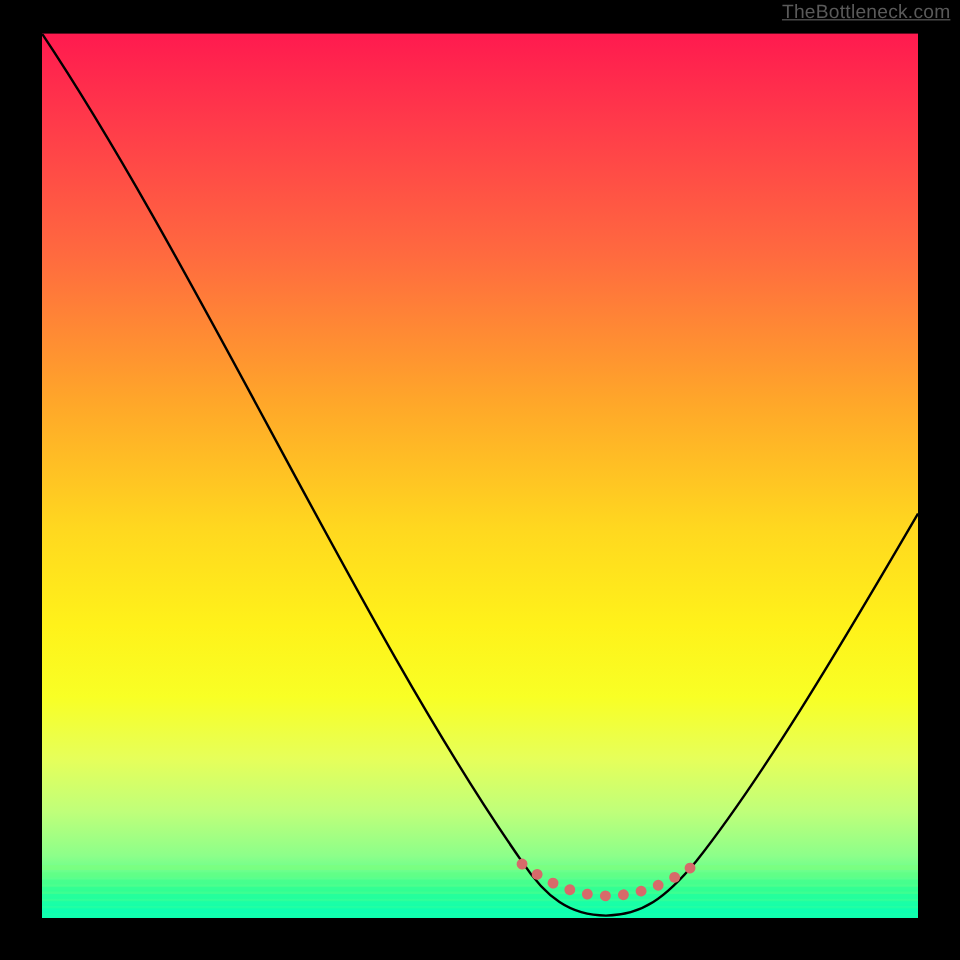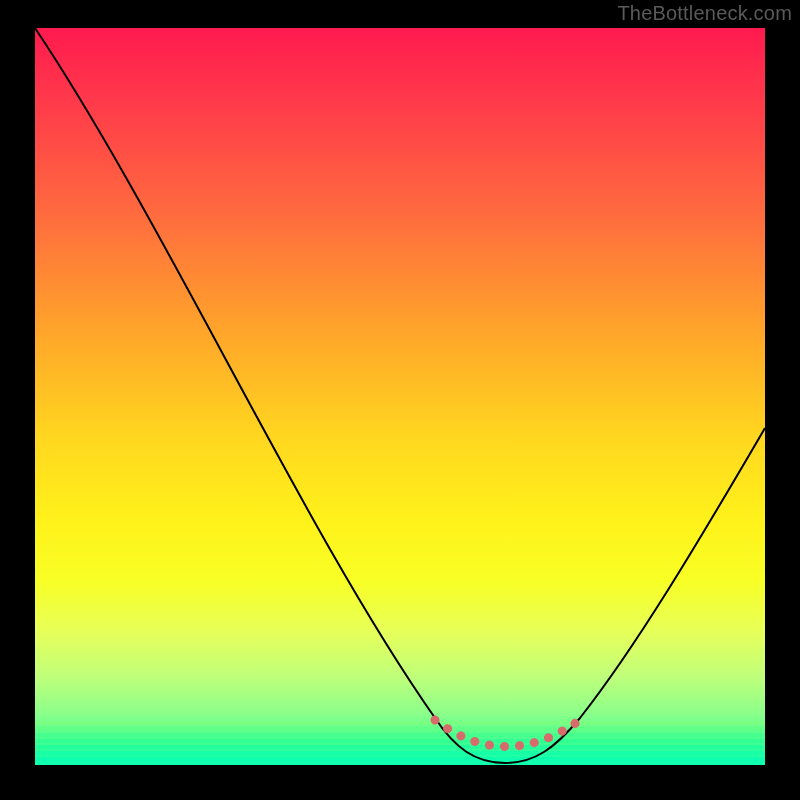--- a/index.html
+++ b/index.html
@@ -15,24 +15,25 @@
     position: relative;
     width: 800px;
     height: 800px;
     background: #000;
   }
   .watermark {
     position: absolute;
     top: 2px;
     right: 8px;
     color: #5a5a5a;
-    font-size: 20px;
+    font-size: 16px;
     font-weight: 500;
     letter-spacing: 0.2px;
     z-index: 10;
+    text-decoration: underline;
   }
   .plot-area {
     position: absolute;
     left: 35px;
     top: 28px;
     width: 730px;
     height: 737px;
   }
   .gradient {
     position: absolute;

